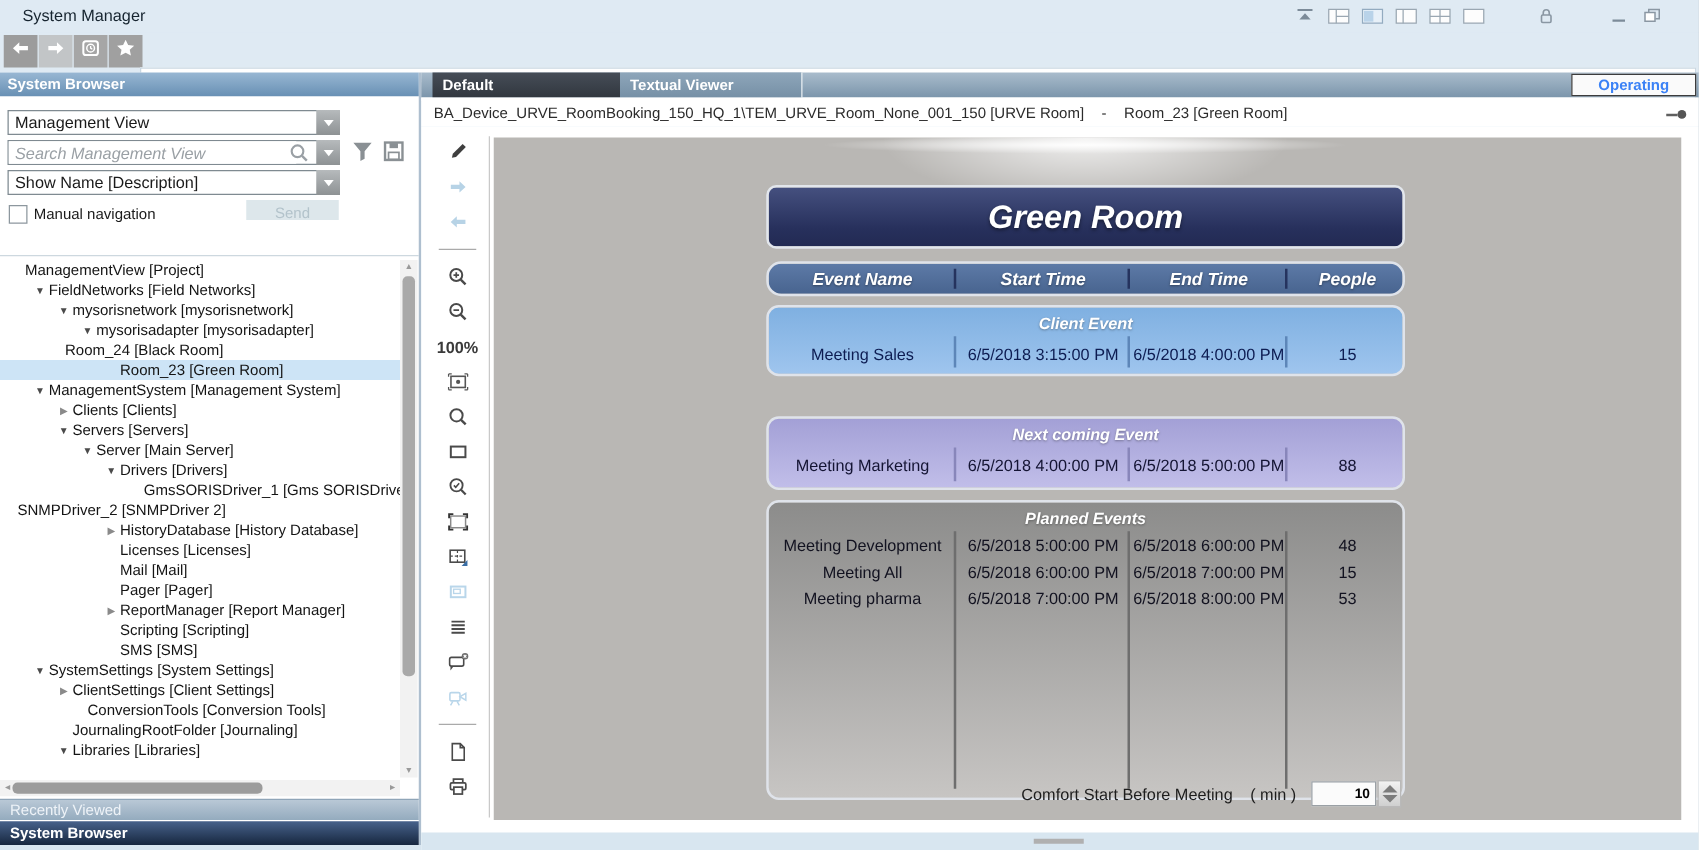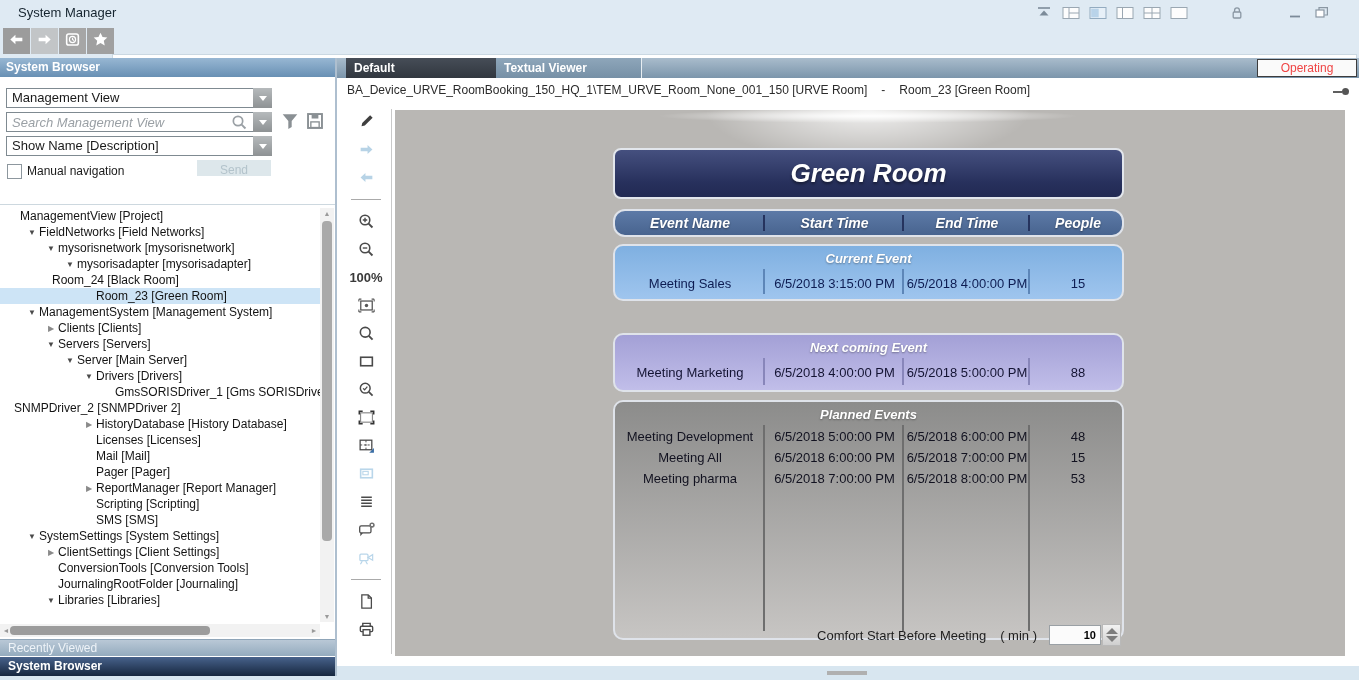--- a/index.html
+++ b/index.html
@@ -51,21 +51,21 @@
              color:#eef3f8;font-size:12px;padding:1px 0 0 8px;box-sizing:border-box;border-top:1px solid #8fa5b8}
   .sb-sysbrowser{position:absolute;left:0;right:0;top:599px;height:19px;background:linear-gradient(#47628b,#17273f);
              color:#fff;font-weight:bold;font-size:12px;padding:2px 0 0 8px;box-sizing:border-box}
   
   .tabstrip{position:absolute;left:337px;top:58px;right:0;height:20px;background:linear-gradient(#a9bccc,#7b95ab)}
   .tab{position:absolute;top:0;height:20px;color:#fff;font-weight:bold;font-size:12px;
        padding:3px 0 0 8px;box-sizing:border-box}
   .tab.active{left:9px;width:150px;background:linear-gradient(#464d57,#31373f)}
   .tab.idle{left:159px;width:146px;background:linear-gradient(#8ea6ba,#7690a6);border-right:1px solid #e8eef2}
   .modebtn{position:absolute;top:1px;right:2px;width:100px;height:18px;background:#fafafa;border:1px solid #3c3c3c;
-           color:#ef4444;font-weight:normal;font-size:12px;text-align:center;line-height:17px;box-sizing:border-box}
+           color:#3b82f6;font-weight:bold;font-size:12px;text-align:center;line-height:17px;box-sizing:border-box}
   .pathbar{position:absolute;left:337px;top:78px;right:0;height:23px;background:#fff;display:flex;align-items:center;
            font-size:12px;color:#2b2b2b;padding-left:10px;box-sizing:border-box}
   .pathbar .sep{margin:0 14px}
   .pin{position:absolute;right:10px;top:10px;width:16px;height:8px}
   .pin::before{content:"";position:absolute;left:0;top:3px;width:9px;height:2px;background:#5f5f5f}
   .pin::after{content:"";position:absolute;right:0;top:0;width:7px;height:7px;border-radius:50%;background:#555}
   .viewer{position:absolute;left:337px;top:101px;right:0;bottom:0;background:#fff}
   .vtools{position:absolute;left:4px;top:12px;width:50px;display:flex;flex-direction:column;align-items:center;gap:11px}
   .vtool{height:17px;display:flex;align-items:center;justify-content:center}
   .vtool.txt{font-weight:bold;font-size:13px;color:#3a3a3a}
@@ -335,21 +335,21 @@
         <span>SMS [SMS]</span>
       </div>
       <div class="tree-row" style="padding-left: 25px;">
         <span class="tw open">▼</span>
         <span>SystemSettings [System Settings]</span>
       </div>
       <div class="tree-row" style="padding-left: 44px;">
         <span class="tw closed">▶</span>
         <span>ClientSettings [Client Settings]</span>
       </div>
-      <div class="tree-row" style="padding-left: 44px;">
+      <div class="tree-row" style="padding-left: 56px;">
         <span class="tw"></span>
         <span>ConversionTools [Conversion Tools]</span>
       </div>
       <div class="tree-row" style="padding-left: 44px;">
         <span class="tw"></span>
         <span>JournalingRootFolder [Journaling]</span>
       </div>
       <div class="tree-row" style="padding-left: 44px;">
         <span class="tw open">▼</span>
         <span>Libraries [Libraries]</span>
@@ -506,21 +506,21 @@
           <span>Start Time</span>
           <span>End Time</span>
           <span>People</span>
         </div>
       <span class="vsep" style="left:148px;top:4px;bottom:4px;background:#25335e"></span>
       <span class="vsep" style="left:287px;top:4px;bottom:4px;background:#25335e"></span>
       <span class="vsep" style="left:413px;top:4px;bottom:4px;background:#25335e"></span>
     </div>
     <div class="sections">
         <div class="panel t-blue" style="background: linear-gradient(rgb(127, 176, 225), rgb(159, 197, 238));">
-          <div class="ptitle" style="color:#ffffff">Current Event</div>
+          <div class="ptitle" style="color:#ffffff">Client Event</div>
           <div class="prows" style="color:#0d1c52">
             <div class="prow grid4">
               <span>Meeting Sales</span>
               <span>6/5/2018 3:15:00 PM</span>
               <span>6/5/2018 4:00:00 PM</span>
               <span>15</span>
             </div>
           </div>
           <span class="vsep" style="left:148px;background:#5d86b8"></span>
           <span class="vsep" style="left:287px;background:#5d86b8"></span>

